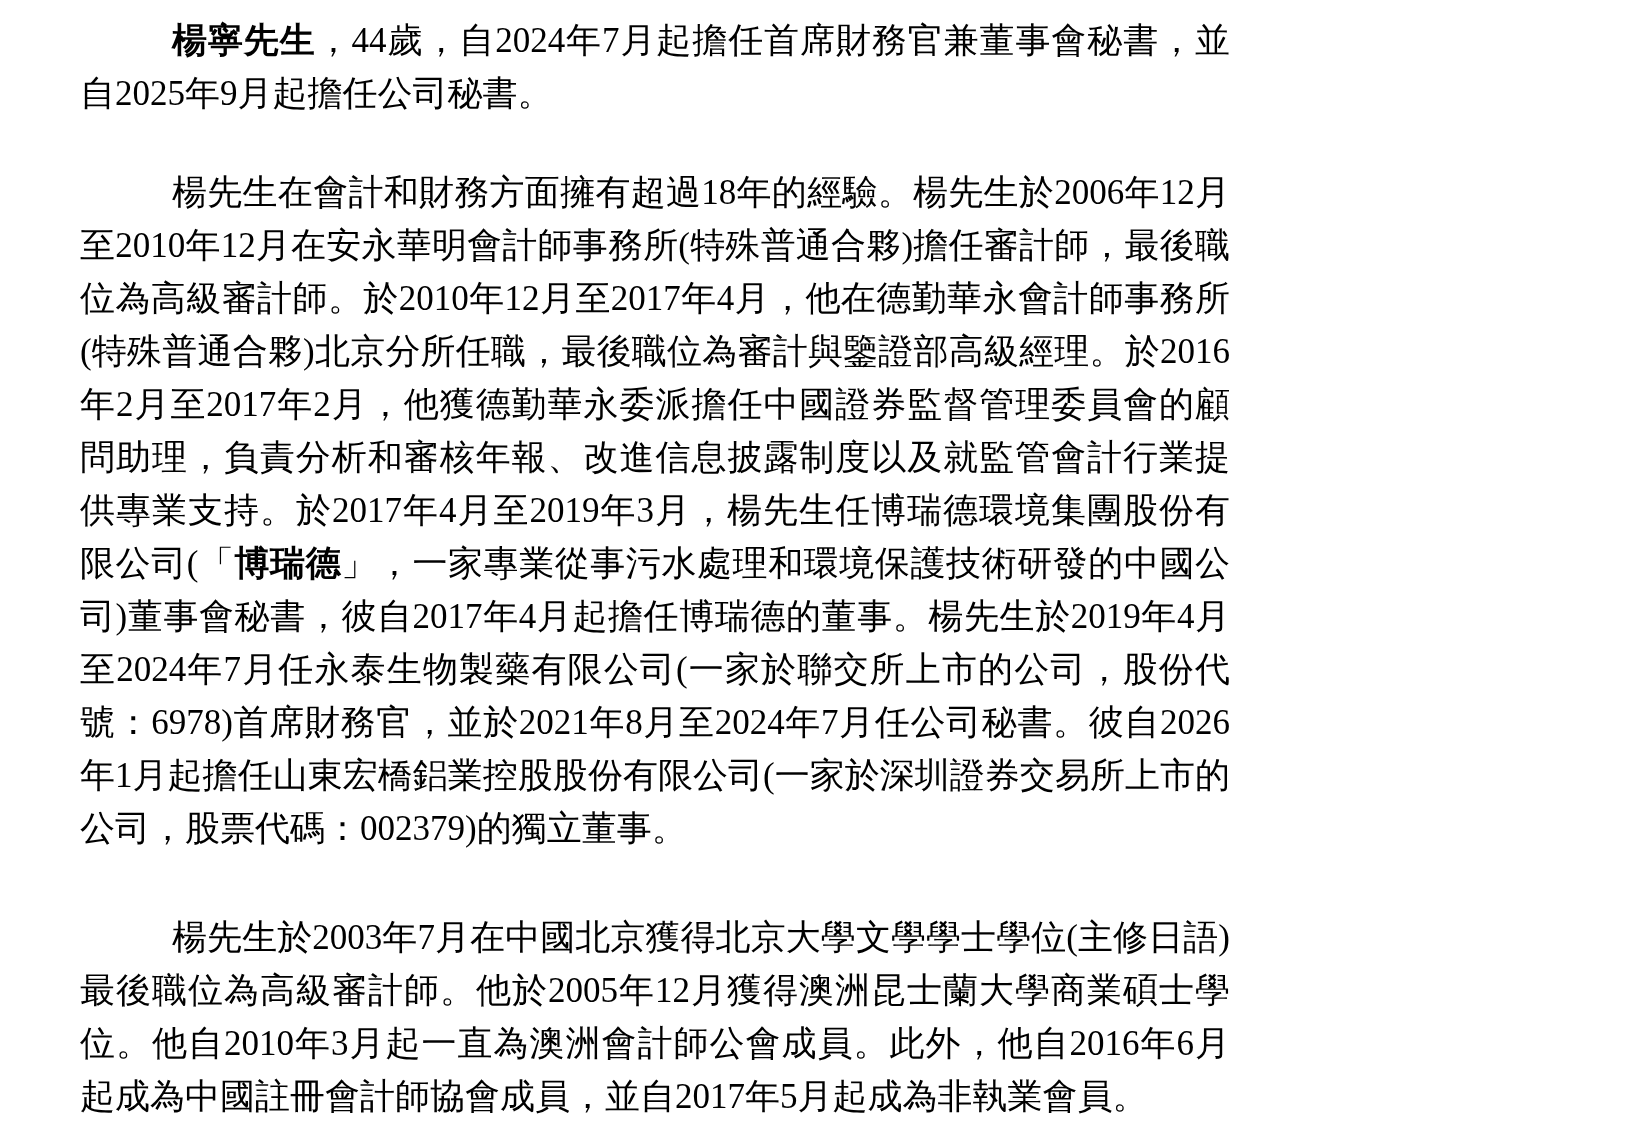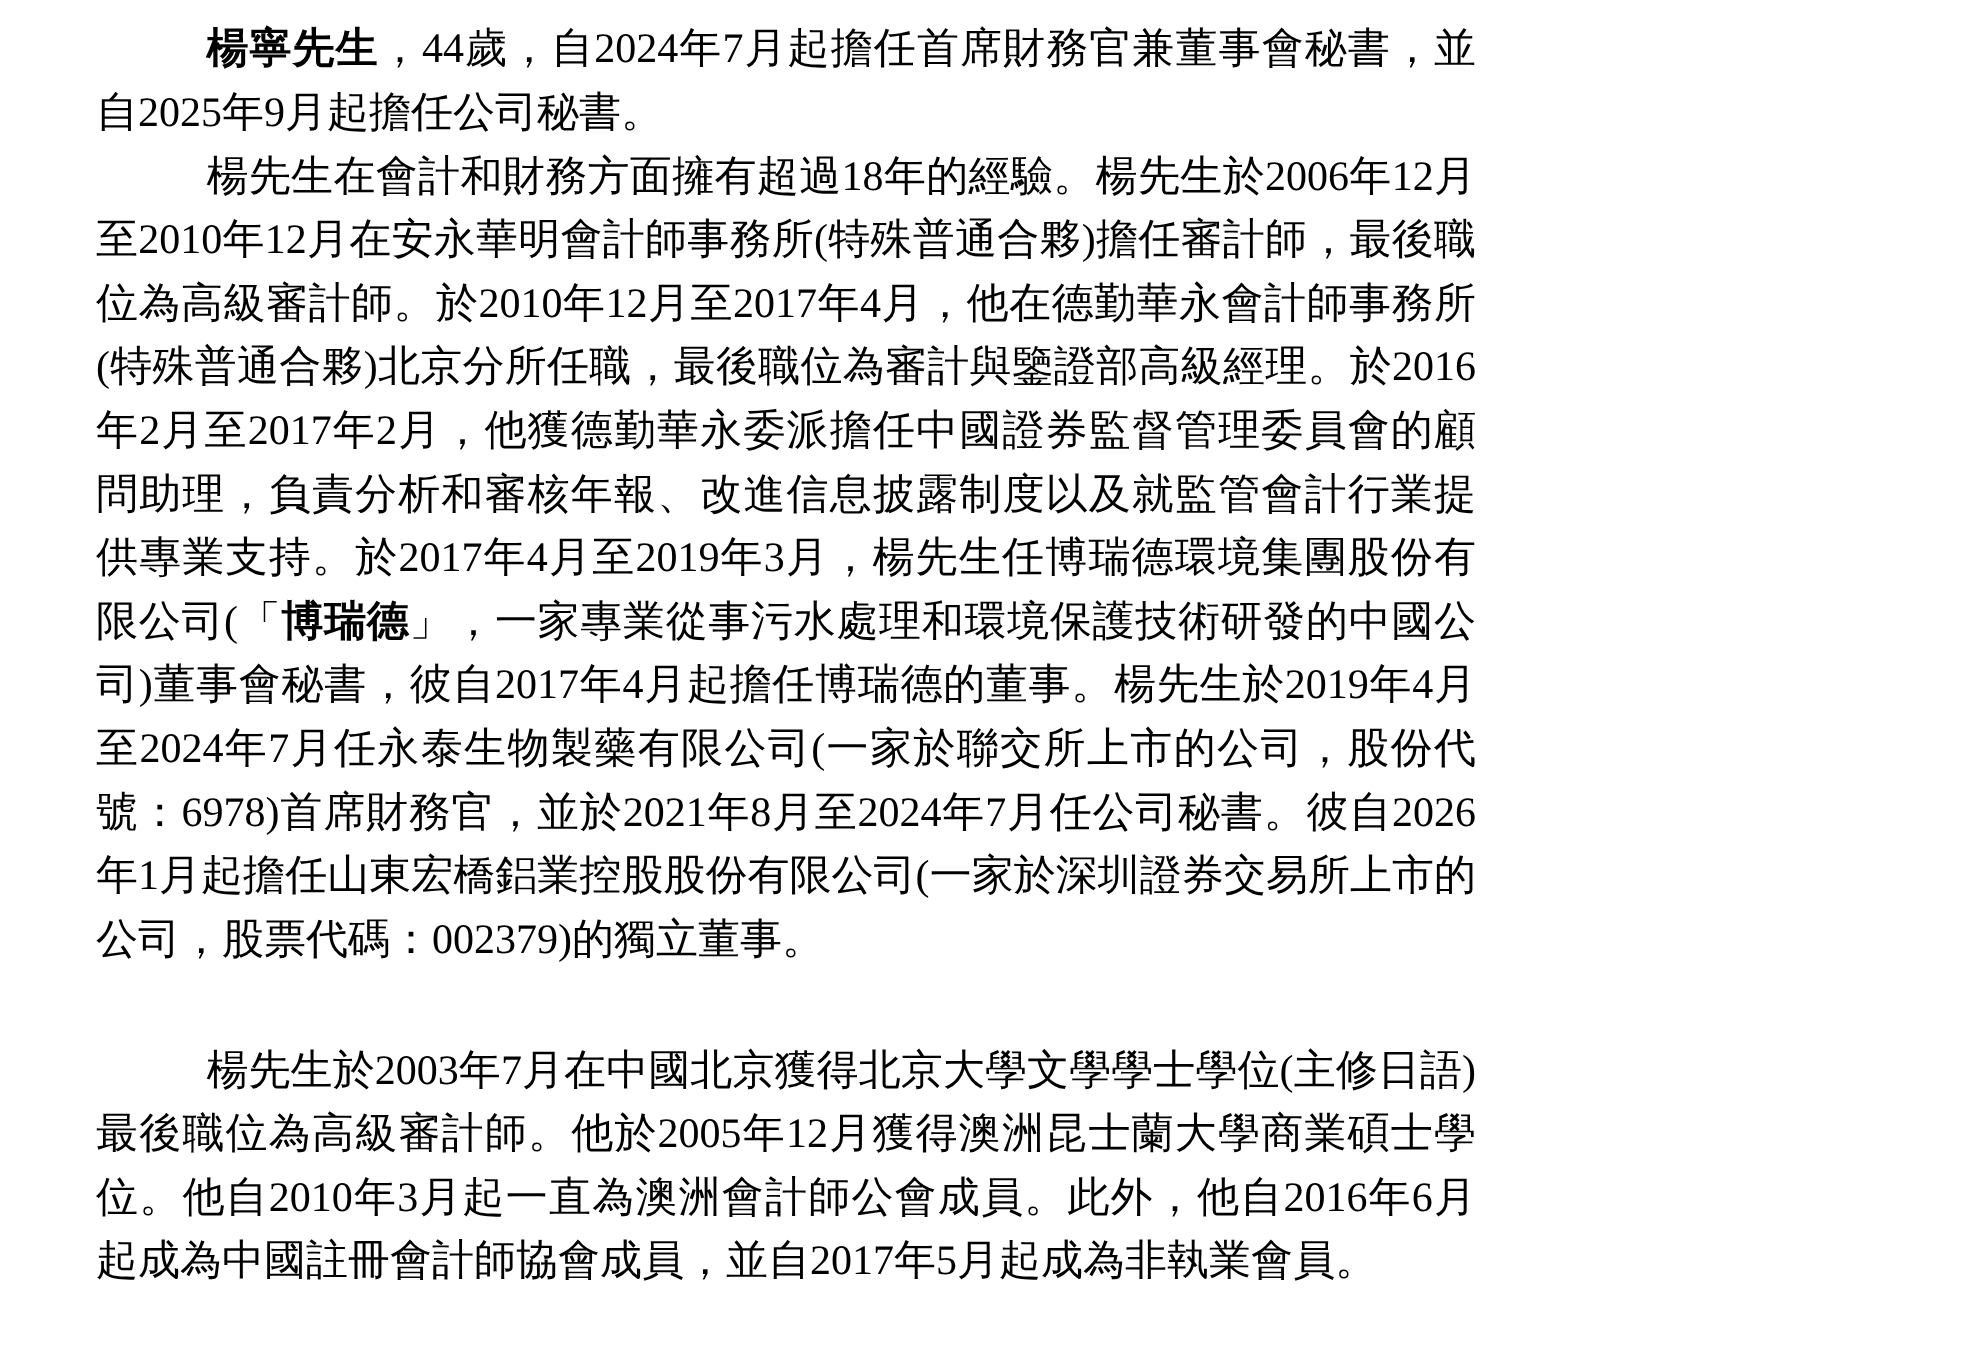--- a/index.html
+++ b/index.html
@@ -19,21 +19,21 @@
     line-height: 53px;
     padding: 14px 180px 0 80px;
     overflow: hidden;
   }
   .para {
     margin: 0;
     text-align: justify;
     text-justify: inter-character;
     text-indent: 92px;
   }
-  .para.gap-1 { }
+  .para.gap-1 { margin-top: 46px; }
   .para.gap-2 { margin-top: 56px; }
   .bold { font-weight: bold; }
 </style>
 </head>
 <body>
 
 <div class="page">
 
   <p class="para">
     <span class="bold">楊寧先生</span><span>，44歲，自2024年7月起擔任首席財務官兼董事會秘書，並自2025年9月起擔任公司秘書。</span>

